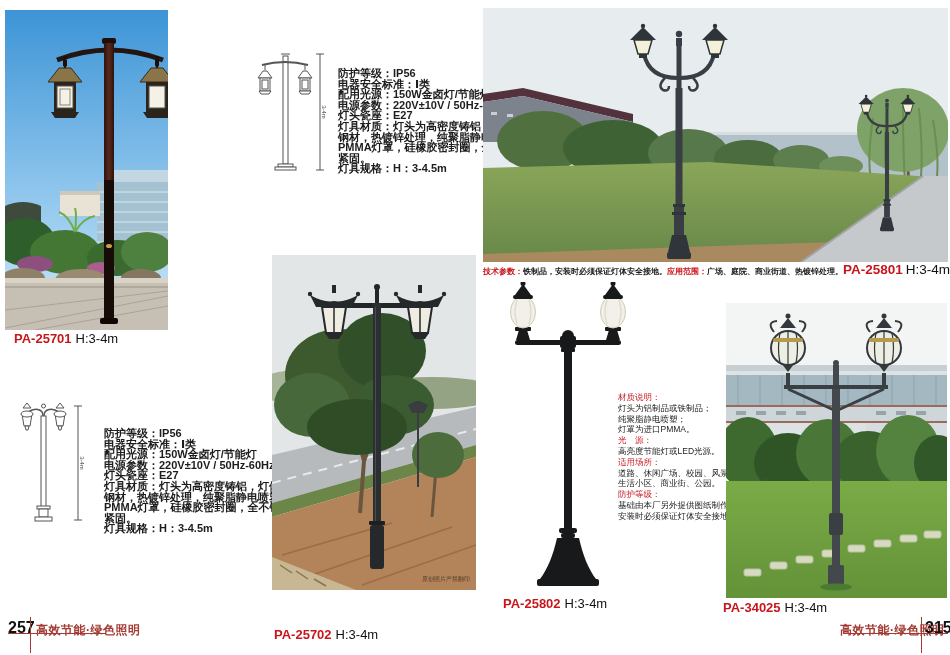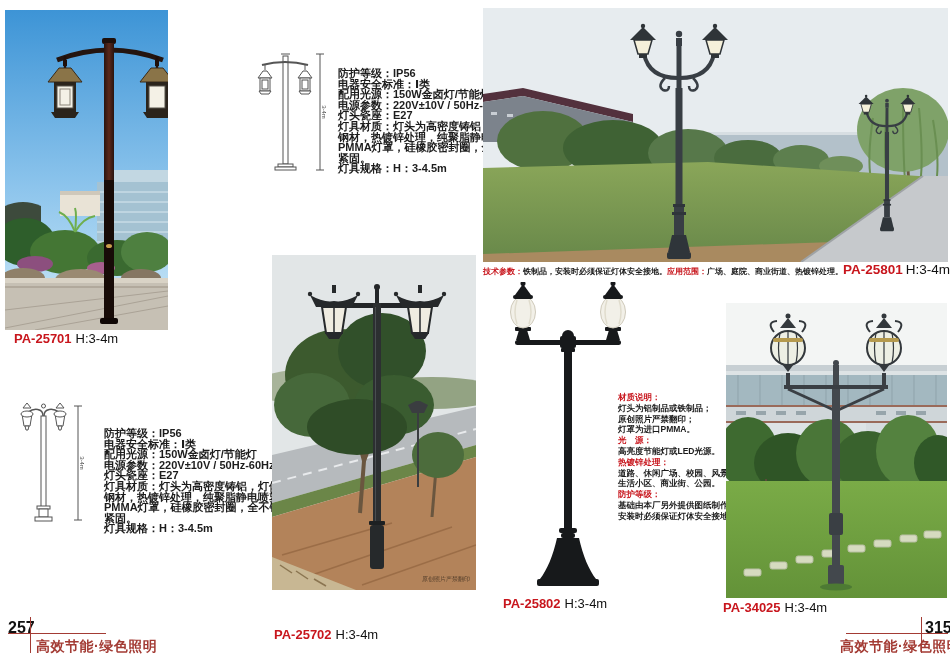--- a/index.html
+++ b/index.html
@@ -5,28 +5,28 @@
   html,body{margin:0;padding:0;background:#ffffff;}
   body{font-family:"Liberation Sans","DejaVu Sans",sans-serif;}
   .spread{position:relative;width:950px;height:655px;background:#fff;overflow:hidden;}
   .abs{position:absolute;}
   .photo{overflow:hidden;}
   .photo svg{display:block;}
   .model-label{font-size:13px;white-space:nowrap;}
   .model-label .model{color:var(--red);font-weight:bold;}
   .model-label .ht{color:#111;margin-left:4px;}
   .spec-block{font-size:11px;line-height:10.6px;font-weight:bold;color:#1c1c1c;white-space:pre;letter-spacing:0;}
-  .mat-block{font-size:8.5px;line-height:10.8px;font-weight:bold;color:#1c1c1c;}
+  .mat-block{font-size:8.5px;line-height:10.8px;font-weight:normal;color:#1c1c1c;}
   .mat-block .mline.red{color:var(--red);}
   .caption{display:flex;align-items:baseline;justify-content:space-between;font-size:8px;font-weight:bold;color:#1c1c1c;white-space:nowrap;}
   .caption .rlabel{color:var(--red);}
   .caption .cmodel{color:var(--red);font-size:13.5px;font-weight:bold;margin-left:0;}
   .caption .cht{color:#111;font-size:13.5px;font-weight:normal;margin-left:3px;}
   .pagenum{font-size:16px;font-weight:bold;color:#111;}
-  .slogan{font-size:14px;font-weight:bold;color:var(--footer-red);letter-spacing:0.5px;white-space:nowrap;margin-top:16px;}
+  .slogan{font-size:12px;font-weight:bold;color:var(--footer-red);letter-spacing:0.5px;white-space:nowrap;}
   .redline{background:var(--footer-red);}
   .dim-text{font-size:6px;fill:#444;}
   .watermark{position:absolute;right:6px;bottom:6px;font-size:6px;color:#3f2f20;opacity:0.85;}
 </style>
 </head>
 <body>
 
 <div class="spread">
 
   <div class="abs photo" style="left:5px;top:10px;width:163px;height:320px;">
@@ -387,25 +387,25 @@
       <rect x="42" y="297" width="62" height="7" rx="2"></rect>
     </g>
   </svg>
   <div class="abs model-label" style="left:503px;top:596px;">
     <span class="model">PA-25802</span><span class="ht">H:3-4m</span>
   </div>
 
   <div class="abs mat-block" style="left:618px;top:392px;width:135px;">
       <div class="mline red">材质说明：</div>
       <div class="mline">灯头为铝制品或铁制品；</div>
-      <div class="mline">原创照片严禁翻印；</div>
+      <div class="mline">纯聚脂静电喷塑；</div>
       <div class="mline">灯罩为进口PMMA。</div>
       <div class="mline red">光　源：</div>
       <div class="mline">高亮度节能灯或LED光源。</div>
-      <div class="mline red">热镀锌处理：</div>
+      <div class="mline red">适用场所：</div>
       <div class="mline">道路、休闲广场、校园、风景区、</div>
       <div class="mline">生活小区、商业街、公园。</div>
       <div class="mline red">防护等级：</div>
       <div class="mline">基础由本厂另外提供图纸制作。</div>
       <div class="mline">安装时必须保证灯体安全接地。</div>
     </div>
 
   <div class="abs photo" style="left:726px;top:303px;width:221px;height:295px;">
     <svg width="221" height="295" viewBox="0 0 221 295">
       <defs>

